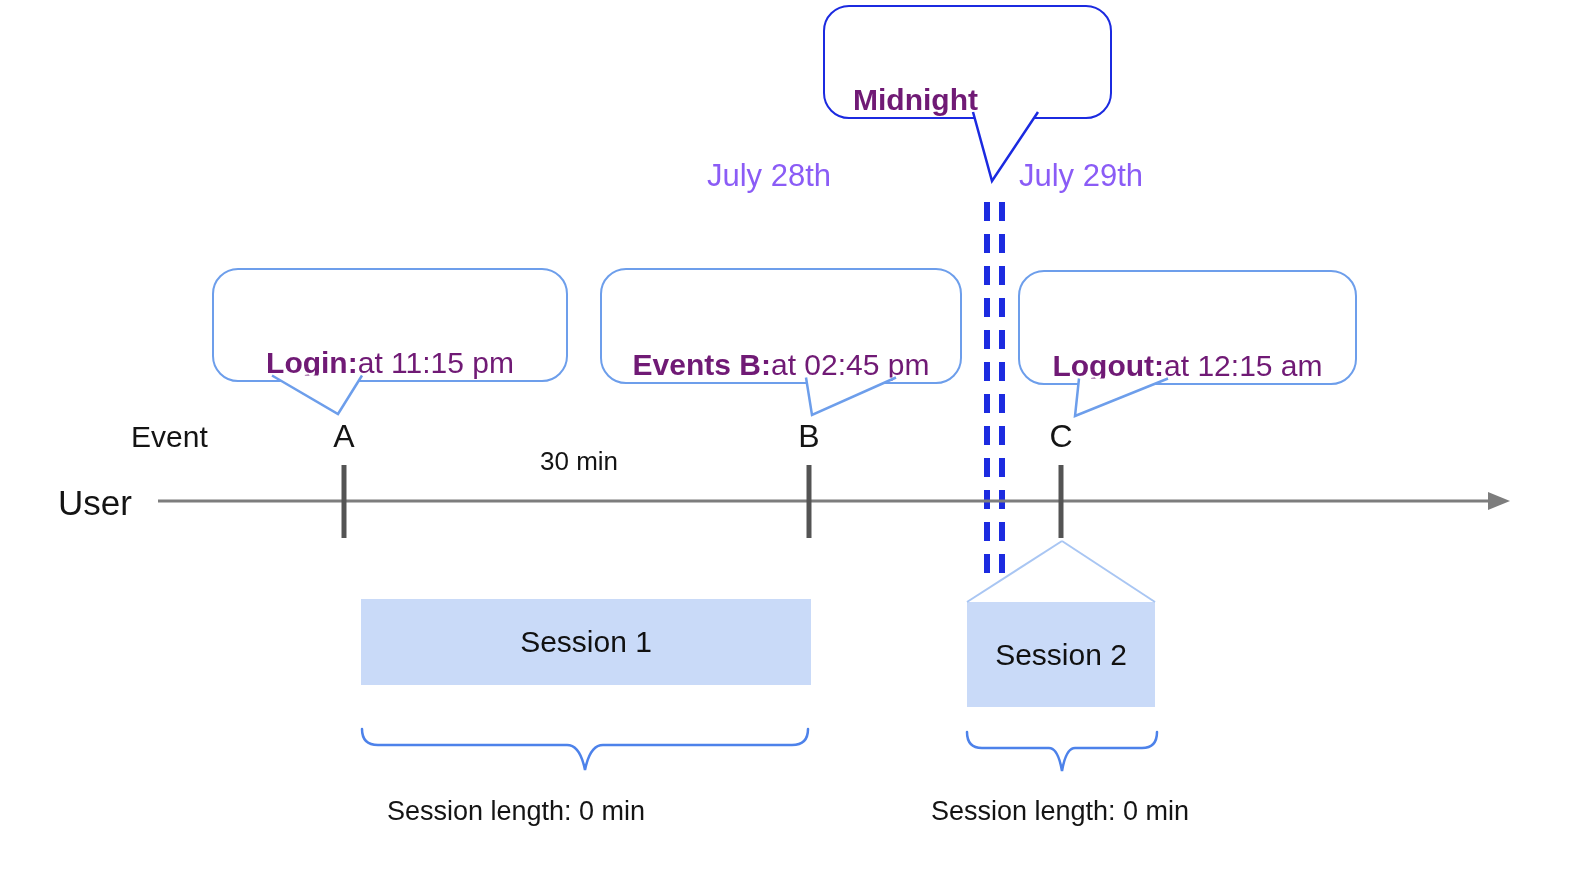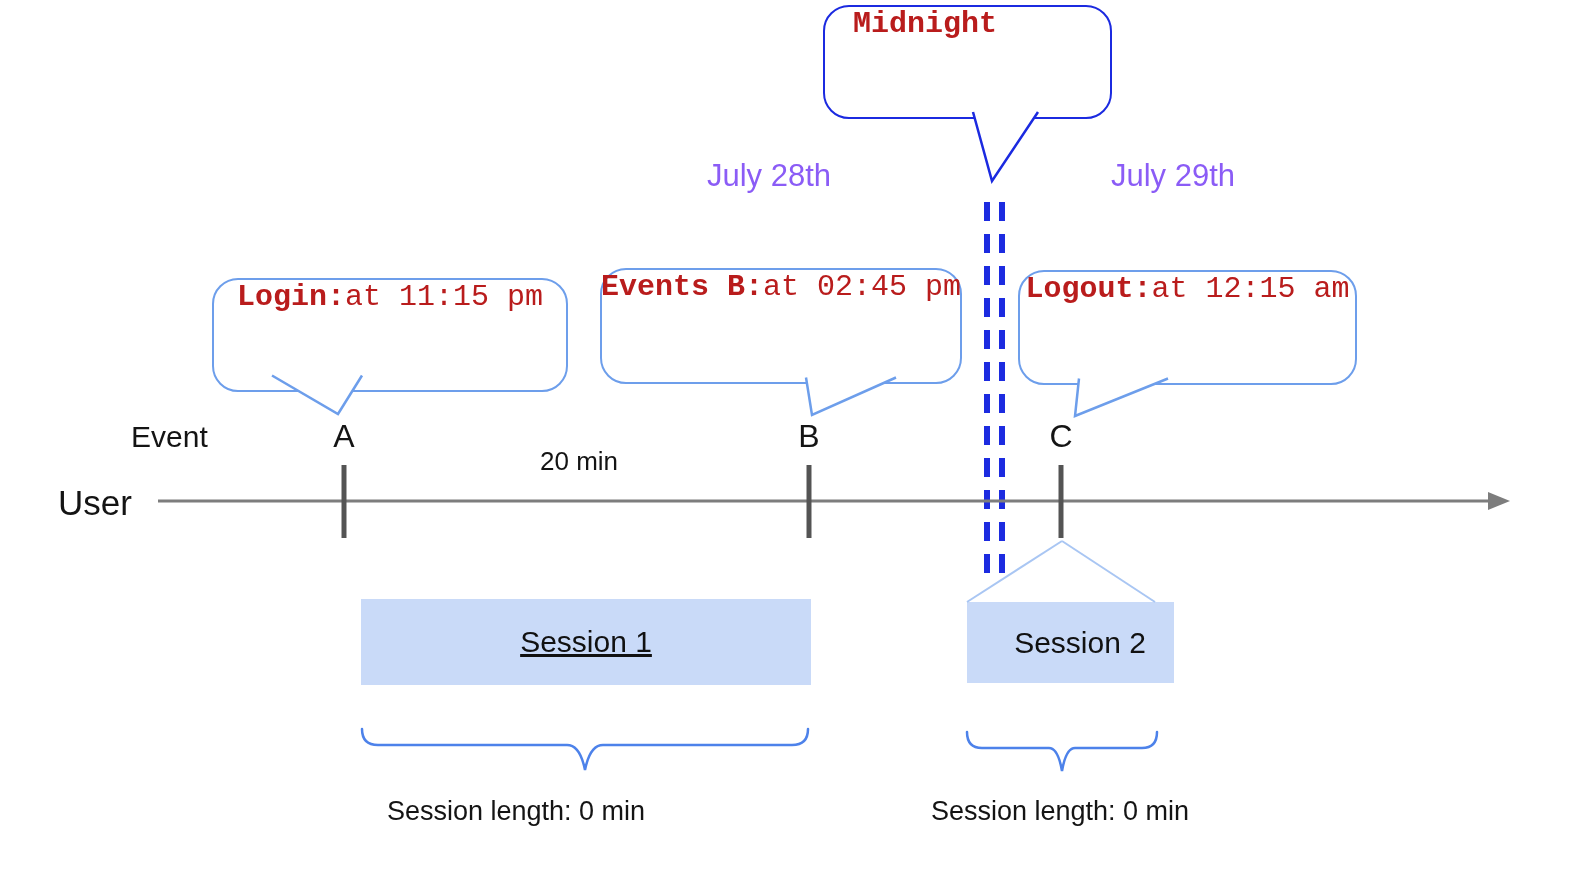--- a/index.html
+++ b/index.html
@@ -3,22 +3,22 @@
 <meta charset="utf-8">
 <style>
   html,body{margin:0;padding:0;background:#ffffff;}
   body{
     font-family:"Liberation Sans","DejaVu Sans",sans-serif;
     width:1596px;height:870px;position:relative;overflow:hidden;color:#111;
   }
   
   .bubble{
     position:absolute;background:#ffffff;border:2.5px solid #6d9eeb;
-    border-radius:26px;display:flex;align-items:flex-start;justify-content:center;
-    font-size:30px;color:#b91c1c;white-space:nowrap;z-index:1;font-family:Liberation Mono, monospace;
+    border-radius:26px;display:flex;align-items:flex-end;justify-content:center;
+    font-size:30px;color:#701a75;white-space:nowrap;z-index:1;
   }
   .bubble .b{font-weight:bold;}
   .bubble.dark{border-color:#1b2ae0;justify-content:flex-start;padding-left:28px;
     font-weight:bold;font-size:30px;}
   
   #overlay{position:absolute;left:0;top:0;z-index:2;pointer-events:none;}
   
   .datelbl{position:absolute;font-size:31px;color:#8b5cf6;text-align:center;z-index:1;}
   .marker{position:absolute;font-size:32px;color:#141414;text-align:center;width:60px;z-index:1;}
   .axis-lbl{position:absolute;color:#141414;z-index:1;}
@@ -29,50 +29,50 @@
   }
   .len-lbl{position:absolute;font-size:27px;color:#141414;text-align:center;z-index:1;}
 </style>
 </head>
 <body>
 
 <div class="bubble dark" style="left:823px;top:5px;width:257px;height:110px;">
   <span>Midnight</span>
 </div>
 
-<div class="bubble" style="left:212px;top:278px;width:352px;height:110px;">
+<div class="bubble" style="left:212px;top:268px;width:352px;height:110px;">
   <span class="b">Login:</span>
     <span> at 11:15 pm</span>
 </div>
 
 <div class="bubble" style="left:600px;top:268px;width:358px;height:112px;">
   <span class="b">Events B:</span>
     <span> at 02:45 pm</span>
 </div>
 
 <div class="bubble" style="left:1018px;top:270px;width:335px;height:111px;">
   <span class="b">Logout:</span>
     <span> at 12:15 am</span>
 </div>
 
 <div class="datelbl" style="left:688px;top:158px;width:162px;">July 28th</div>
-<div class="datelbl" style="left:1092px;top:158px;width:162px;">July 29th</div>
+<div class="datelbl" style="left:1000px;top:158px;width:162px;">July 29th</div>
 
 <div class="axis-lbl" style="left:131px;top:420px;font-size:30px;">Event</div>
 <div class="axis-lbl" style="left:50px;top:483px;font-size:35px;margin-left:8px;">User</div>
-<div class="axis-lbl" style="left:540px;top:446px;font-size:26px;">20 min</div>
+<div class="axis-lbl" style="left:540px;top:446px;font-size:26px;">30 min</div>
 
 <div class="marker" style="left:314px;top:418px;">A</div>
 <div class="marker" style="left:779px;top:418px;">B</div>
 <div class="marker" style="left:1031px;top:418px;">C</div>
 
-<div class="session-box" style="left:361px;top:599px;width:450px;height:86px;text-decoration:underline;">
+<div class="session-box" style="left:361px;top:599px;width:450px;height:86px;">
   <span>Session 1</span>
 </div>
-<div class="session-box" style="left:967px;top:602px;width:188px;height:81px;padding-left:19px;">
+<div class="session-box" style="left:967px;top:602px;width:188px;height:105px;">
   <span>Session 2</span>
 </div>
 
 <div class="len-lbl" style="left:356px;top:796px;width:320px;">Session length: 0 min</div>
 <div class="len-lbl" style="left:900px;top:796px;width:320px;">Session length: 0 min</div>
 
 <svg id="overlay" width="1596" height="870" viewBox="0 0 1596 870">
 
   <g stroke="#1c2be0" stroke-width="6" stroke-dasharray="19 13">
     <line x1="987" y1="202" x2="987" y2="582"></line>

